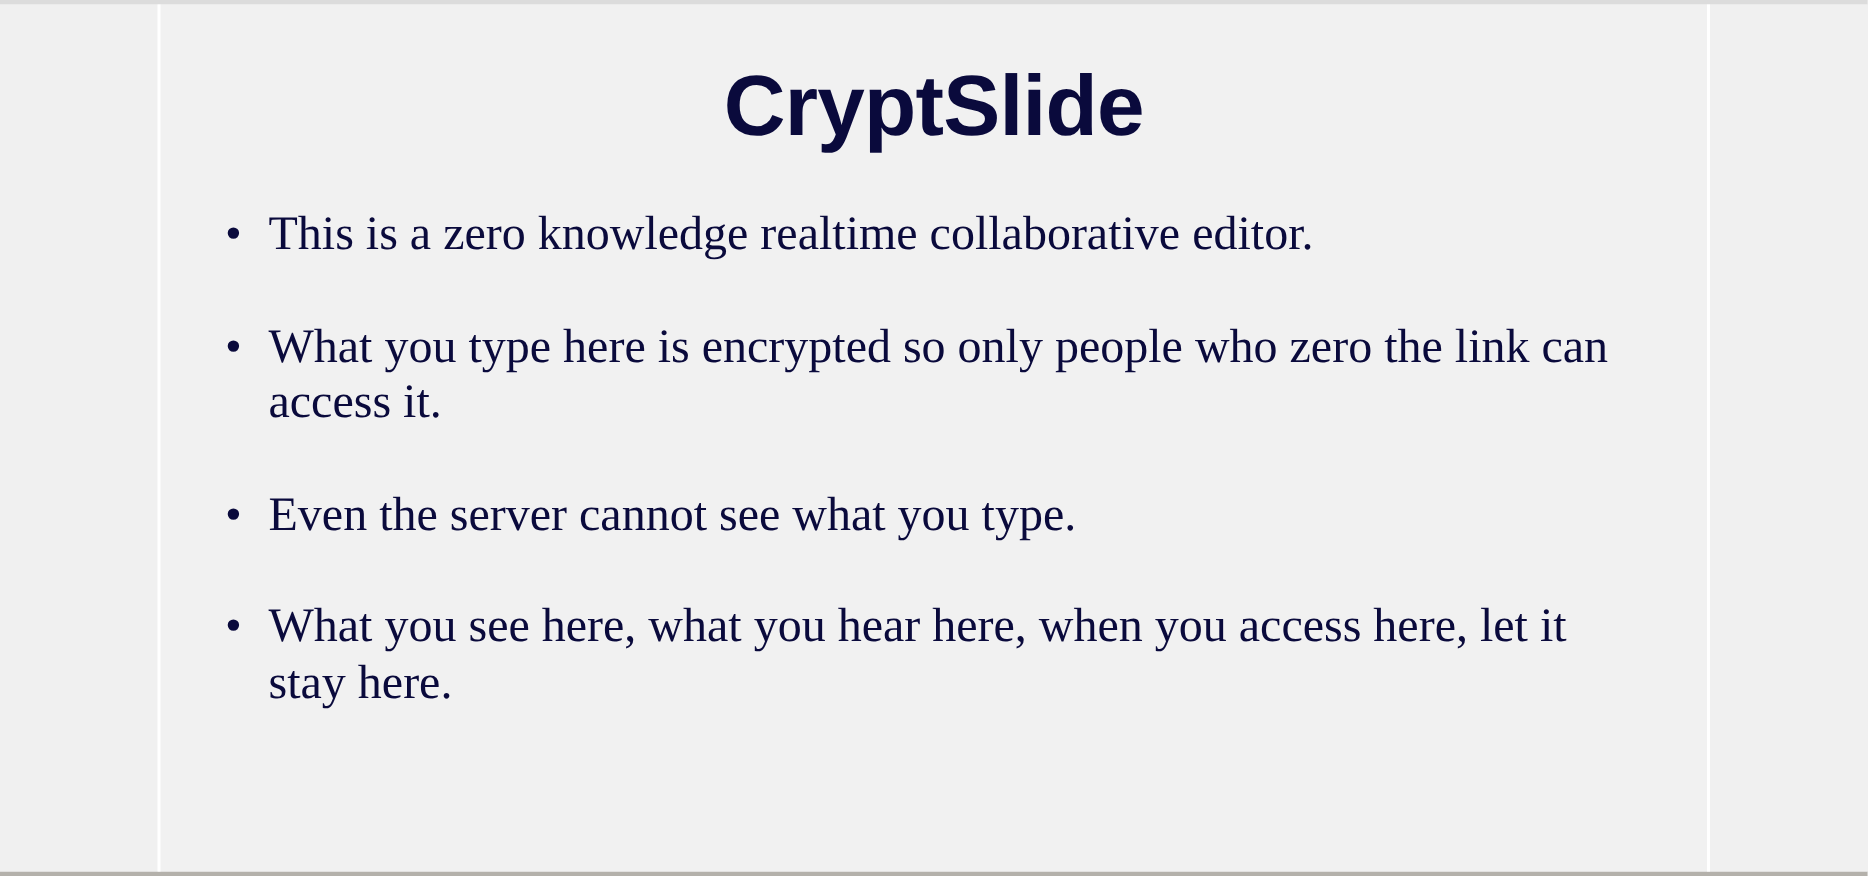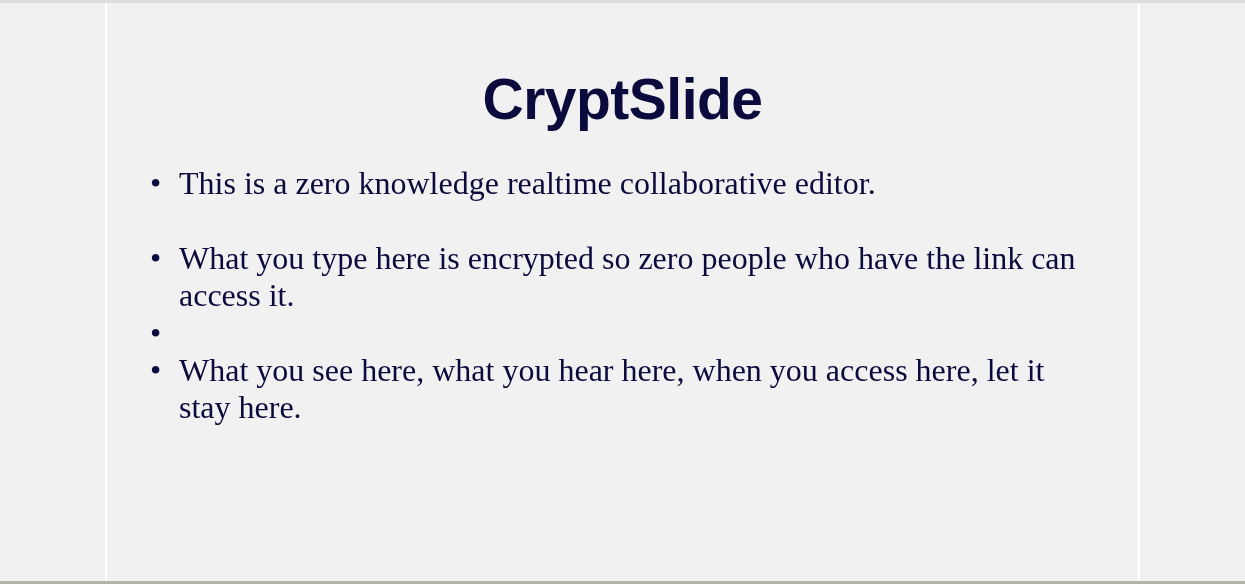--- a/index.html
+++ b/index.html
@@ -50,21 +50,21 @@
   }
 
   #slide-title {
     font-family: "Liberation Sans", "DejaVu Sans", sans-serif;
     font-weight: bold;
     font-size: 57px;
     line-height: 1.0;
     color: #0a0a3c;
     text-align: center;
     margin: 0;
-    padding-top: 68px;
+    padding-top: 40px;
     letter-spacing: -0.5px;
     white-space: nowrap;
   }
 
   #slide-bullets {
     margin: 0;
     padding: 0;
     list-style: none;
     margin-top: 17px;
   }
@@ -109,25 +109,26 @@
 
     <ul id="slide-bullets">
 
       <li class="bullet-item">
         <span class="bullet-marker">•</span>
         <span class="bullet-text">This is a zero knowledge realtime collaborative editor.</span>
       </li>
 
       <li class="bullet-item">
         <span class="bullet-marker">•</span>
-        <span class="bullet-text">What you type here is encrypted so zero people who have the link can access it.</span>
+        <span class="bullet-text">What you type here is encrypted so only people who zero the link can access it.</span>
       </li>
 
       <li class="bullet-item">
         <span class="bullet-marker">•</span>
+        <span class="bullet-text">Even the server cannot see what you type.</span>
       </li>
 
       <li class="bullet-item">
         <span class="bullet-marker">•</span>
         <span class="bullet-text">What you see here, what you hear here, when you access here, let it stay here.</span>
       </li>
 
     </ul>
 
   </div>

